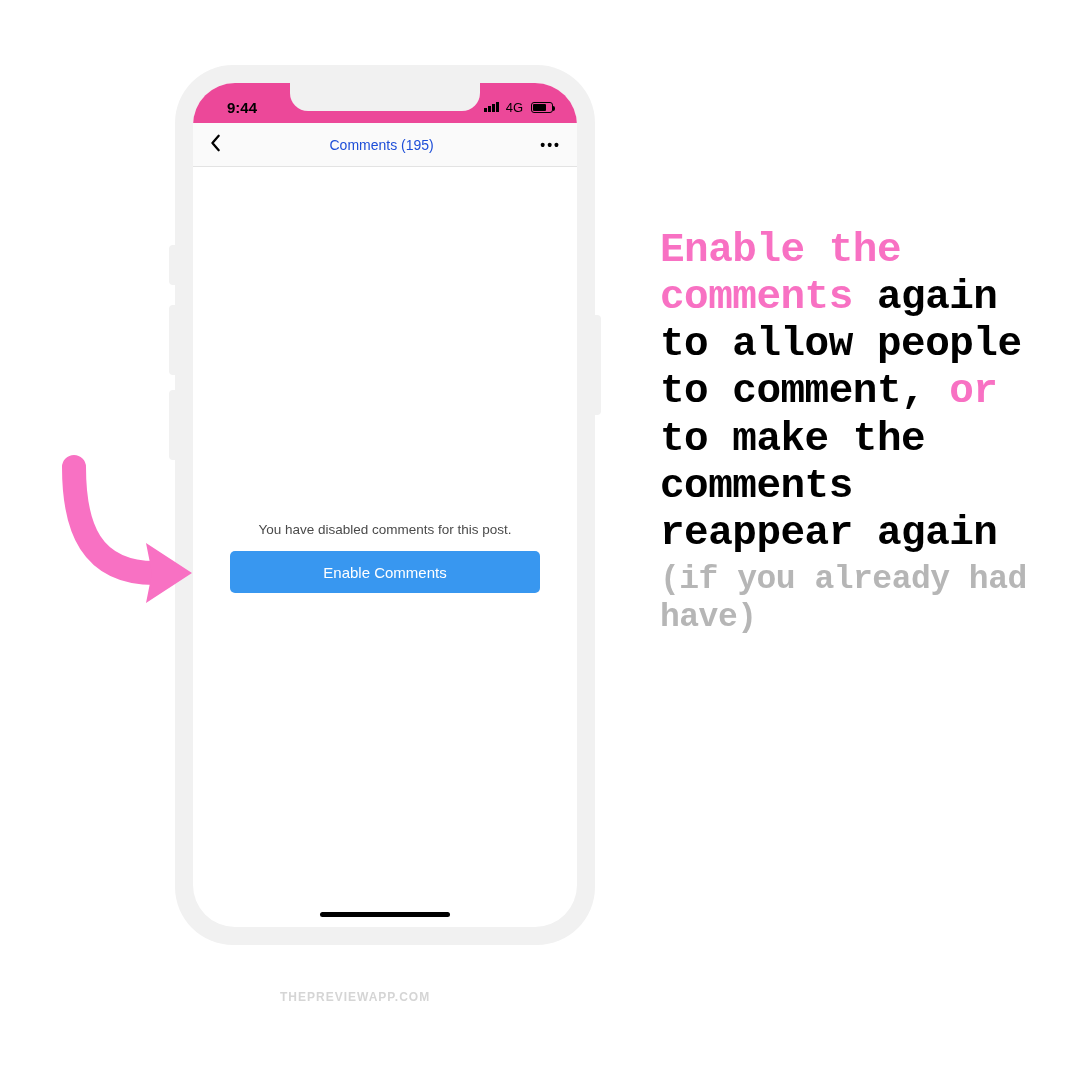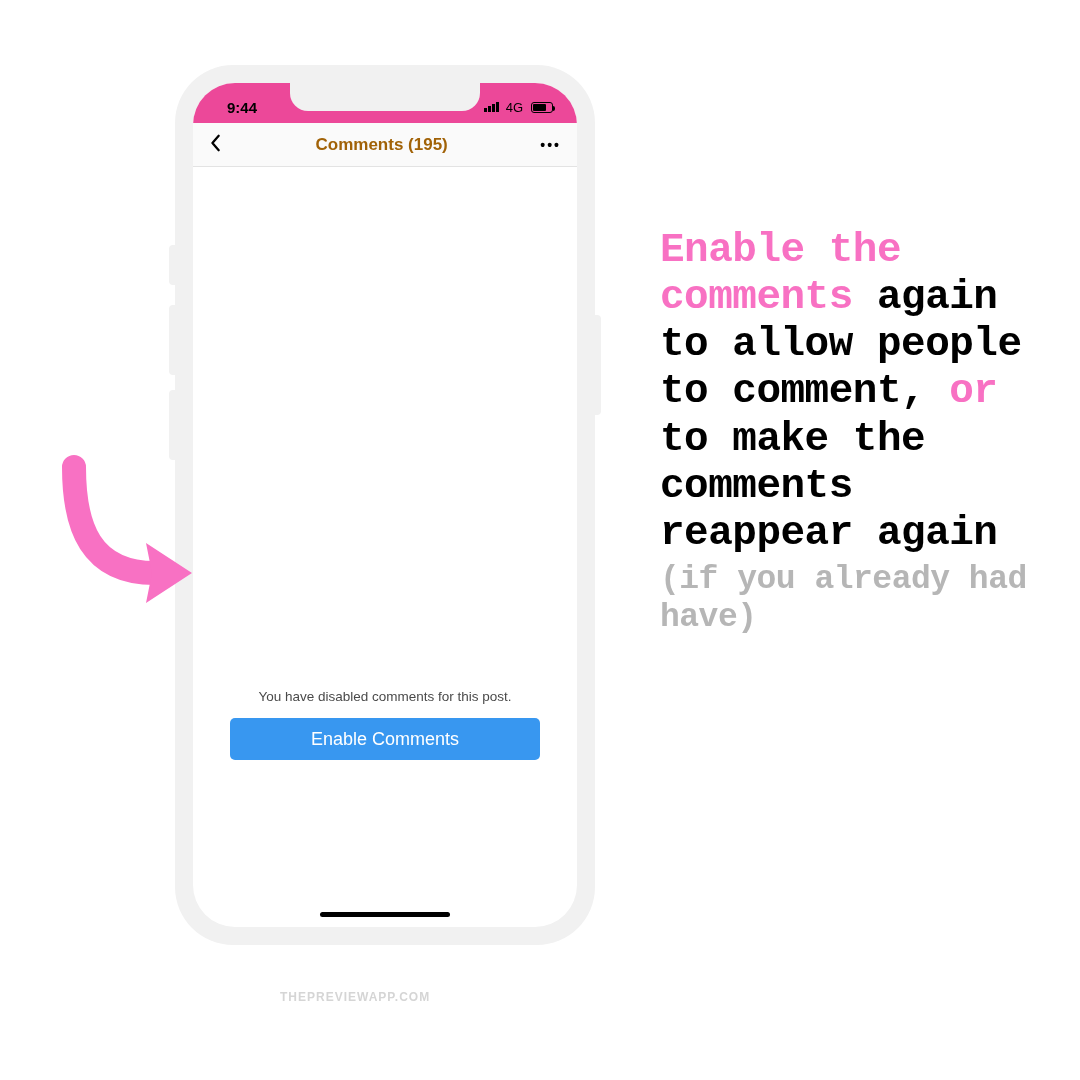--- a/index.html
+++ b/index.html
@@ -94,49 +94,48 @@
   
   .nav-header {
     display: flex;
     align-items: center;
     justify-content: space-between;
     height: 44px;
     padding: 0 16px;
     background: #fafafa;
     border-bottom: 1px solid #e3e3e3;
   }
-  .nav-title { font-size: 17px; font-weight: 700; color: #a16207; }
+  .nav-title { font-size: 14px; font-weight: 400; color: #1d4ed8; }
   .back-chevron svg { width: 14px; height: 18px; }
   .more-dots { letter-spacing: 2px; font-weight: 700; font-size: 14px;}
 
   
   .content {
     position: absolute;
     top: 84px;
     left: 0; right: 0;
     bottom: 0;
     display: flex;
     flex-direction: column;
     align-items: center;
-    justify-content: center;
   }
   .disabled-text {
     margin-top: 355px;
     font-size: 13.5px;
     color: #4a4a4a;
   }
   .enable-btn {
     margin-top: 14px;
     width: 310px;
     height: 42px;
     background: #3897f0;
     color: #fff;
     border: none;
     border-radius: 5px;
-    font-size: 18px;
+    font-size: 15px;
     font-weight: 400;
     cursor: pointer;
   }
   .home-indicator {
     position: absolute;
     bottom: 10px;
     left: 50%;
     transform: translateX(-50%);
     width: 130px;
     height: 5px;

